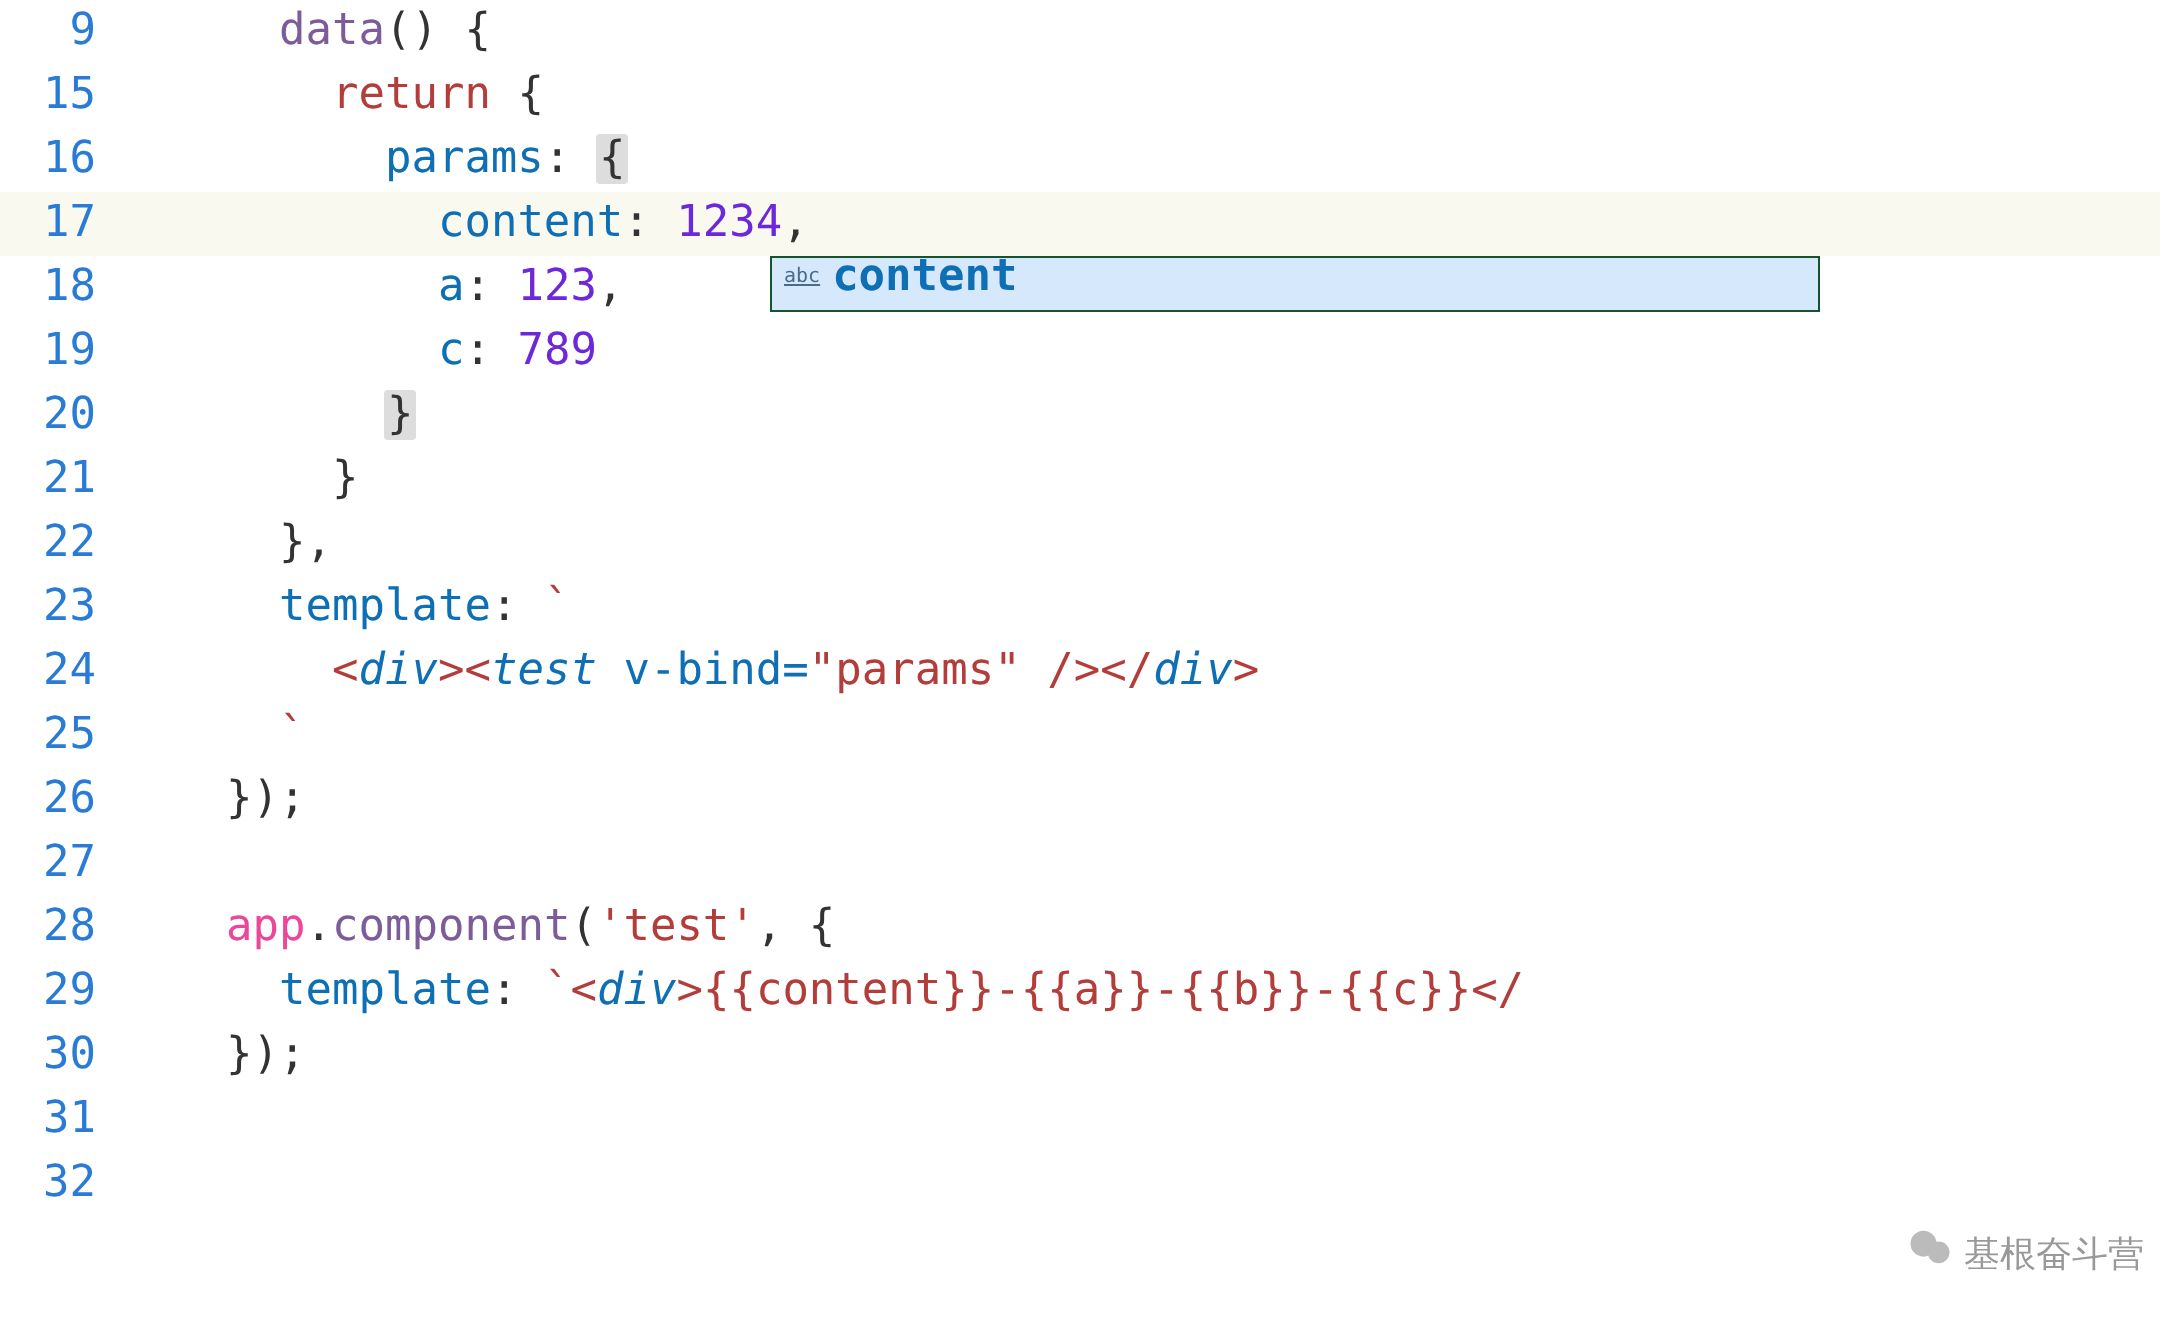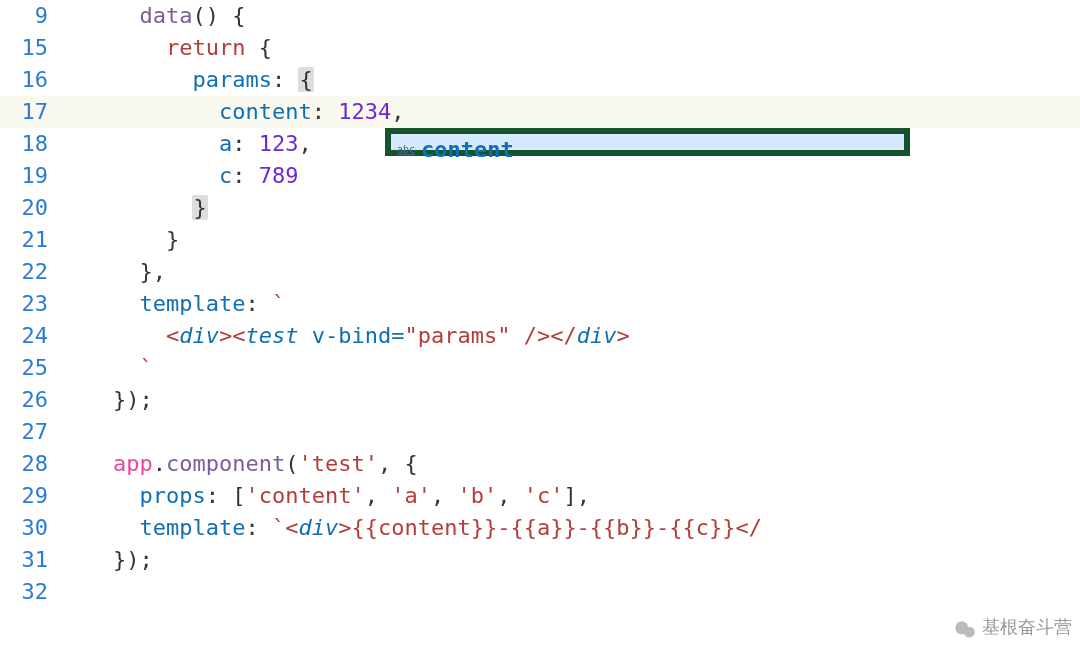--- a/index.html
+++ b/index.html
@@ -51,24 +51,24 @@
     .tk-str  { color: #b23d3a; } 
     .tk-tag  { color: #0f6fb5; font-style: italic; } 
     .tk-var  { color: #ec4899;    }
     .tk-brace { color: #333; }
     .tk-brace-hl { background: #ddd; border-radius: 2px; padding: 0 1px;}
     .autocomplete {
       position: absolute;
       top: 128px; 
       left: 325px;
       background: #d6e9fc;
-      border: 6px solid #14532d;
+      border: 1px solid #14532d;
       height: 28px;
       display: flex;
-      align-items: flex-start;
+      align-items: flex-end;
       padding: 0 6px;
       z-index: 10;
       width: 525px;
       font-size: 18px;
     }
     .autocomplete .abc {
       font-size: 10px;
       color: #4a6b8c;
       margin-right: 6px;
       text-decoration: underline;
@@ -85,21 +85,21 @@
       vertical-align: middle;
     }
     .watermark {
       position: absolute;
       right: 8px;
       bottom: 18px;
       color: #999;
       font-size: 18px;
       font-family: sans-serif;
       display: flex;
-      align-items: flex-end;
+      align-items: flex-start;
       gap: 4px;
       z-index: 50;
     }
     .watermark svg { width: 26px; height: 26px; }
   </style>
 </head>
 <body>
 
 <div class="gutter">
   <div>9</div>
@@ -149,21 +149,20 @@
   <div class="line"><span class="tk-punc">        </span><span class="tk-str">&lt;</span><span class="tk-tag">div</span><span class="tk-str">&gt;&lt;</span><span class="tk-tag">test</span><span class="tk-prop"> v-bind=</span><span class="tk-str">"params"</span><span class="tk-str"> /&gt;</span><span class="tk-str">&lt;/</span><span class="tk-tag">div</span><span class="tk-str">&gt;</span></div>
 
   <div class="line"><span class="tk-punc">      </span><span class="tk-str">`</span></div>
 
   <div class="line"><span class="tk-punc">    </span><span class="tk-brace">});</span></div>
 
   <div class="line"><span class="tk-punc"></span></div>
 
   <div class="line"><span class="tk-punc">    </span><span class="tk-var">app</span><span class="tk-punc">.</span><span class="tk-fn">component</span><span class="tk-punc">(</span><span class="tk-str">'test'</span><span class="tk-punc">, {</span></div>
 
-  <div class="line"><span class="tk-punc">      </span><span class="tk-prop">props</span><span class="tk-punc">: [</span><span class="tk-str">'content'</span><span class="tk-punc">, </span><span class="tk-str">'a'</span><span class="tk-punc">, </span><span class="tk-str">'b'</span><span class="tk-punc">, </span><span class="tk-str">'c'</span><span class="tk-punc">],</span></div>
 
   <div class="line"><span class="tk-punc">      </span><span class="tk-prop">template</span><span class="tk-punc">: </span><span class="tk-str">`</span><span class="tk-str">&lt;</span><span class="tk-tag">div</span><span class="tk-str">&gt;</span><span class="tk-str">{{content}}-{{a}}-{{b}}-{{c}}</span><span class="tk-str">&lt;/</span></div>
 
   <div class="line"><span class="tk-punc">    </span><span class="tk-brace">});</span></div>
 
   <div class="autocomplete">
     <span class="abc">abc</span>
     <span class="suggest">content</span>
   </div>
 </div>

